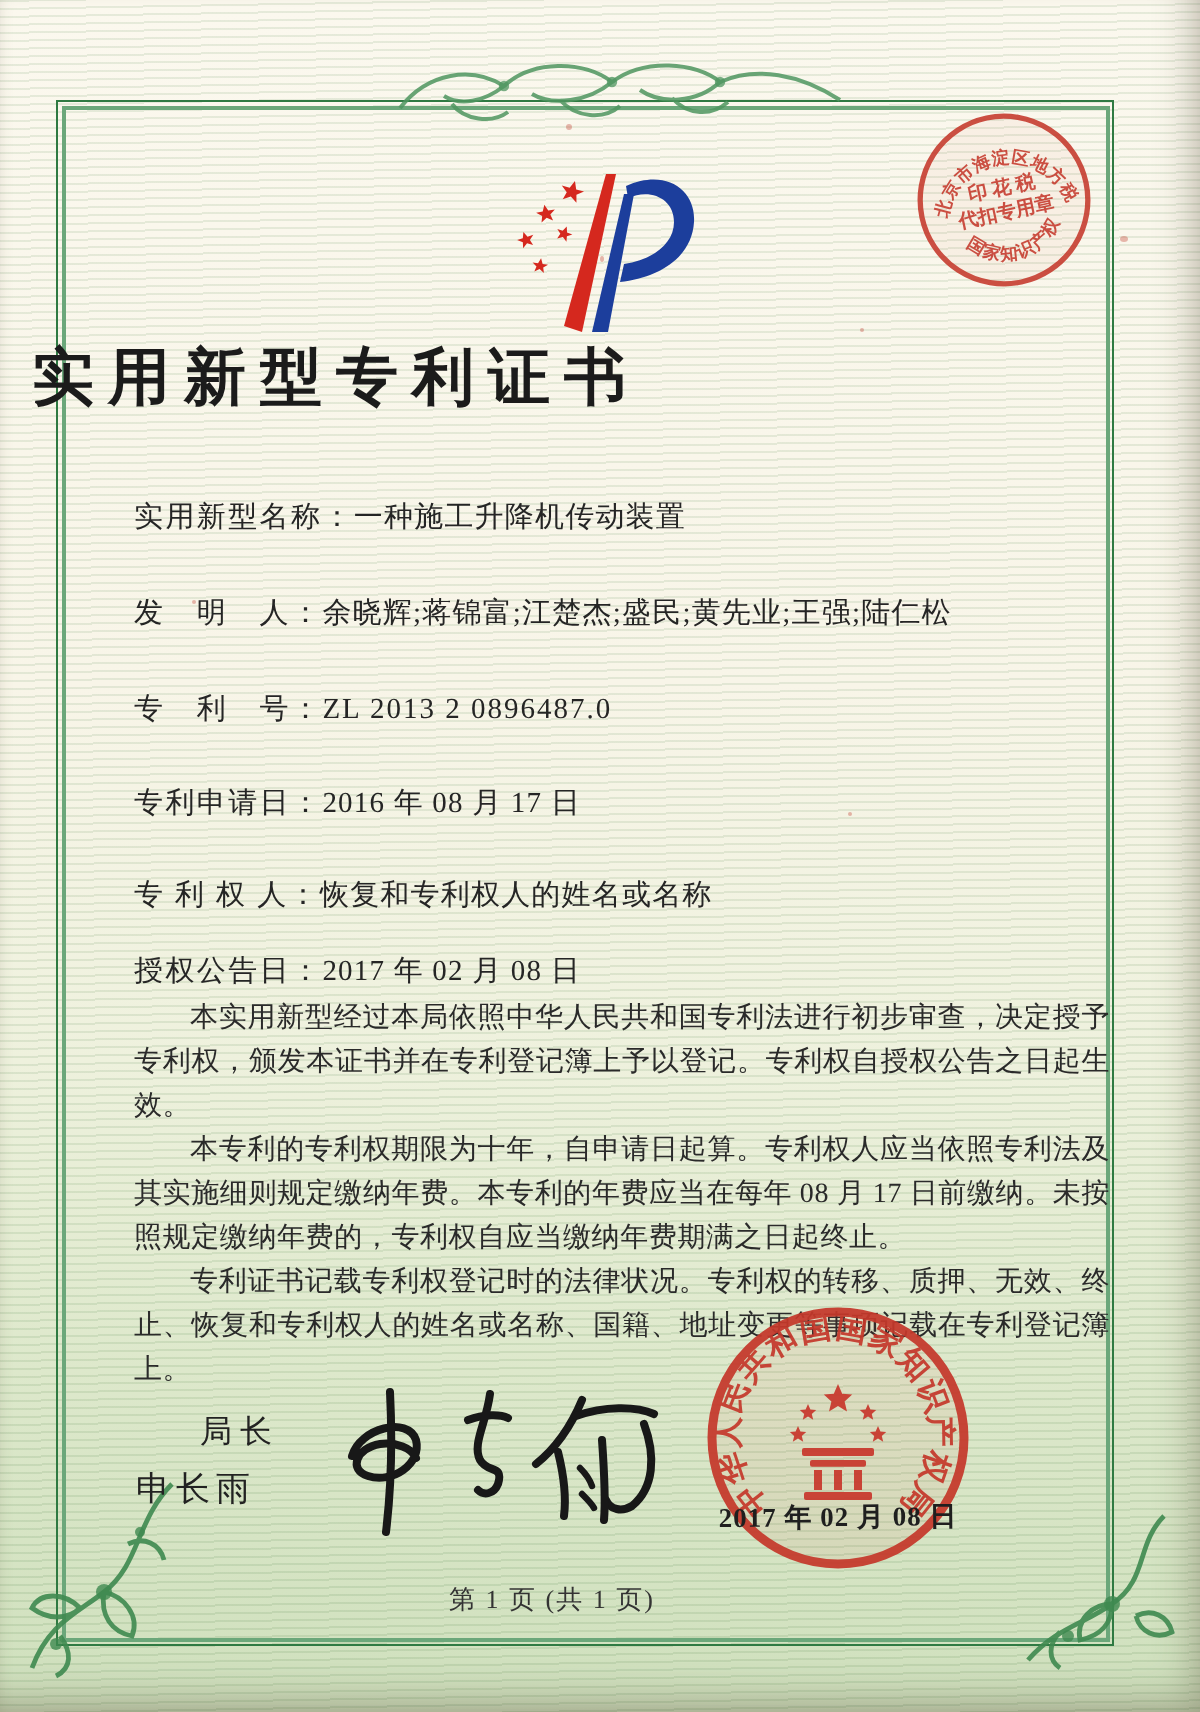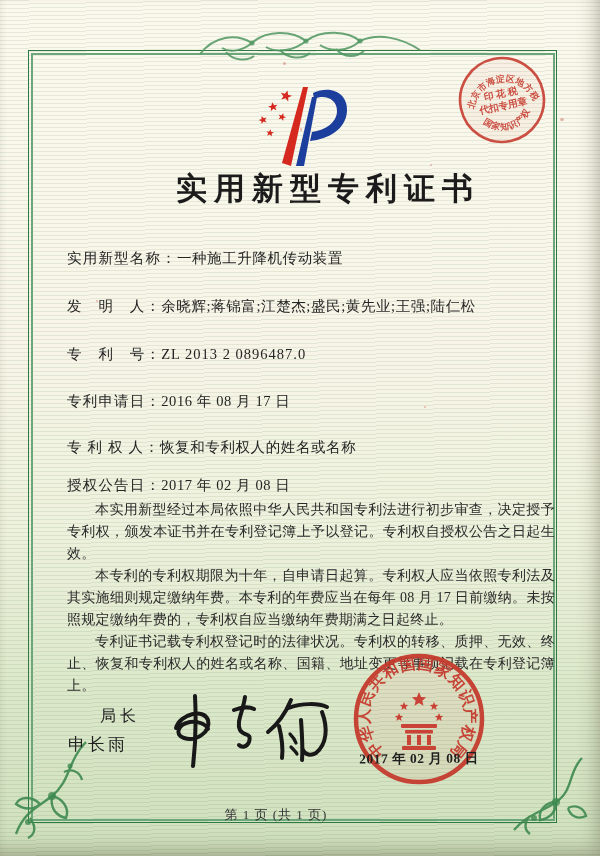--- a/index.html
+++ b/index.html
@@ -11,30 +11,30 @@
   }
   .pattern{
     position:absolute;inset:0;pointer-events:none;
     background:repeating-linear-gradient(179deg,rgba(110,160,110,.15) 0 1px,rgba(255,255,255,0) 1px 4px);
     mix-blend-mode:multiply;
   }
   .frame{position:absolute;left:28px;top:50px;width:527px;height:771px;border:1.5px solid #2f7a42;}
   .frame::before{content:'';position:absolute;inset:1.5px;border:2px solid #6ba77a;}
   .cert-number{position:absolute;left:75px;top:84px;font-size:14.5px;letter-spacing:2.5px;color:#3a3a3a;}
   .logo{position:absolute;left:250px;top:84px;}
-  .title{position:absolute;left:4px;top:168px;width:476px;text-align:right;
+  .title{position:absolute;left:16px;top:168px;width:476px;text-align:left;
     font-size:31px;font-weight:700;letter-spacing:7px;color:#1b1b1b;}
   .field-row{position:absolute;left:67px;right:40px;font-size:14.5px;color:#252525;letter-spacing:.6px;white-space:nowrap;}
   .f-label{letter-spacing:1.2px;text-align:center;}
   .body-text{position:absolute;left:67px;right:45px;top:499px;color:#2a2a2a;}
   .body-text p{margin:0;font-size:14px;line-height:22px;text-align:justify;text-indent:2em;letter-spacing:.3px;font-family:Liberation Serif, serif;}
   .director-title{position:absolute;left:72px;top:706px;font-size:16px;letter-spacing:4px;color:#222;margin-left:28px;}
   .director-name{position:absolute;left:68px;top:733px;font-size:17px;letter-spacing:3px;color:#222;}
   .signature{position:absolute;left:146px;top:686px;}
-  .page-indicator{position:absolute;left:176px;top:791px;width:200px;text-align:center;font-size:13px;letter-spacing:1px;color:#333;margin-top:15px;}
+  .page-indicator{position:absolute;left:176px;top:791px;width:200px;text-align:center;font-size:13px;letter-spacing:1px;color:#333;}
   .seal-office{position:absolute;left:350px;top:650px;opacity:.93;}
   .seal-tax{position:absolute;left:456px;top:54px;transform:rotate(-12deg);opacity:.88;}
   .date-stamp{position:absolute;left:350px;top:750px;width:138px;text-align:center;
     font-size:13.5px;font-weight:700;letter-spacing:.5px;color:#1f1f1f;transform:rotate(-.5deg);}
   .orn{position:absolute;pointer-events:none;}
   .speckles{position:absolute;inset:0;pointer-events:none;}
   .speckles i{position:absolute;border-radius:50%;background:#c0392b;opacity:.35;}
 </style>
 </head>
 <body>

